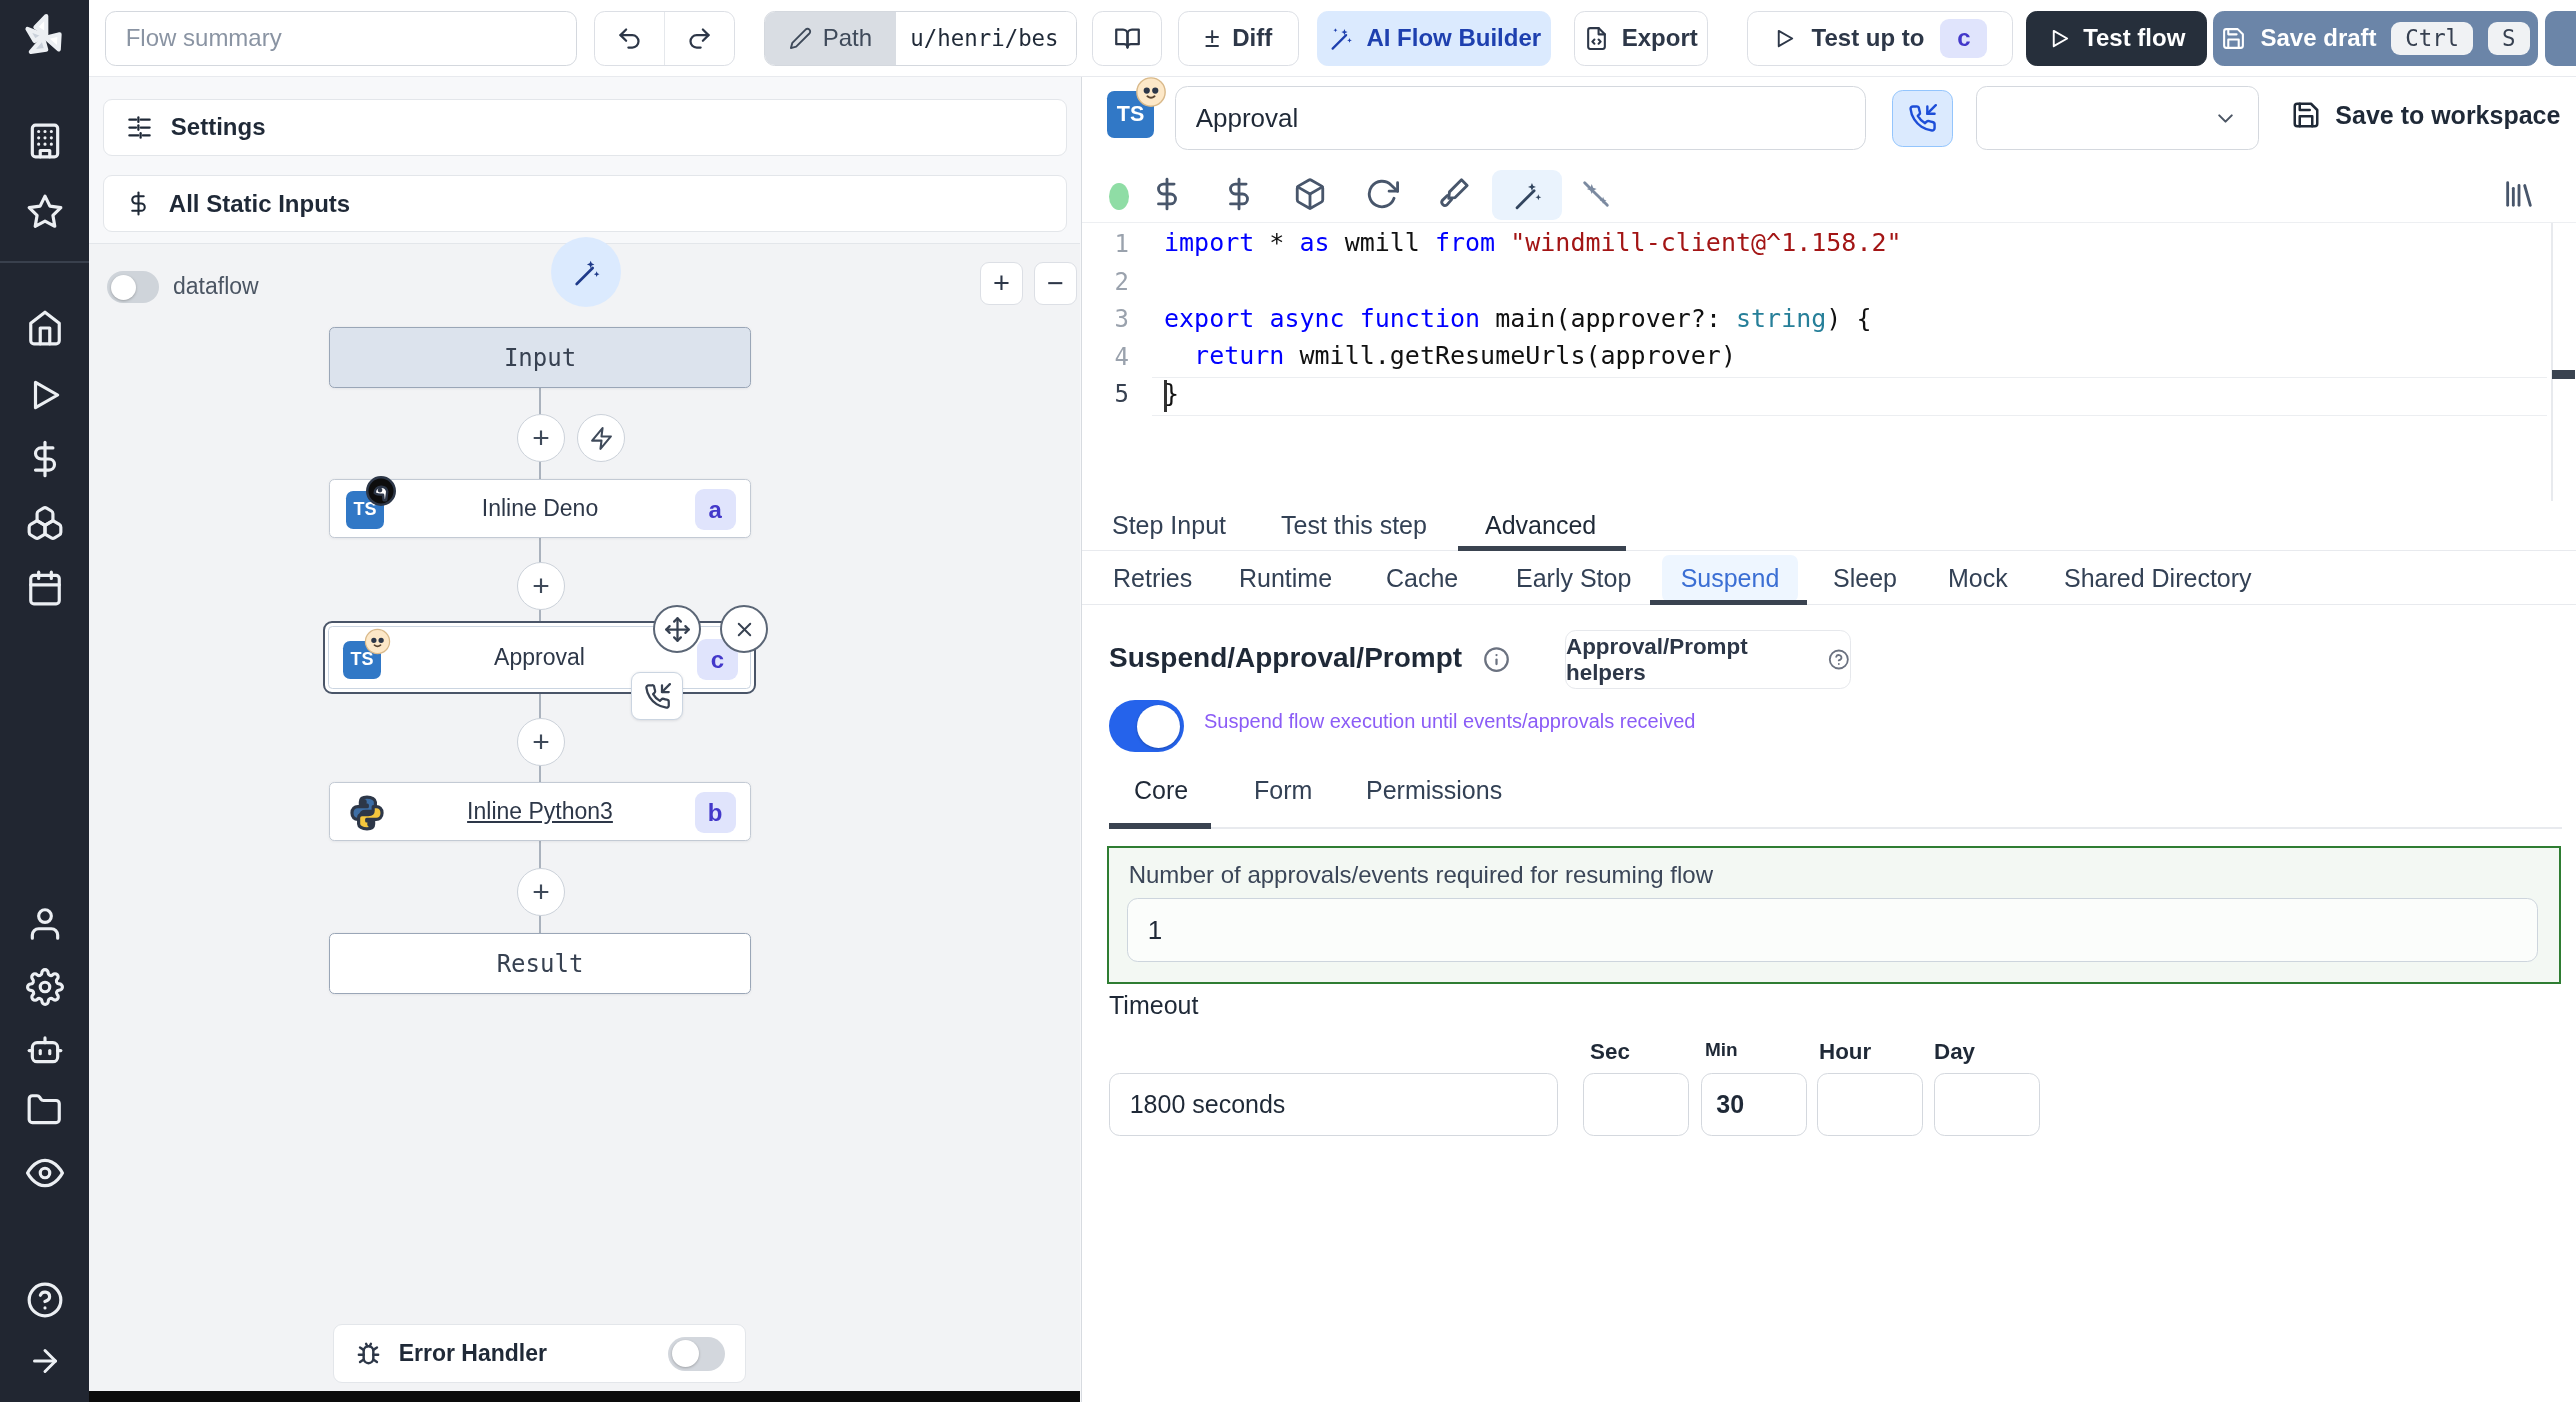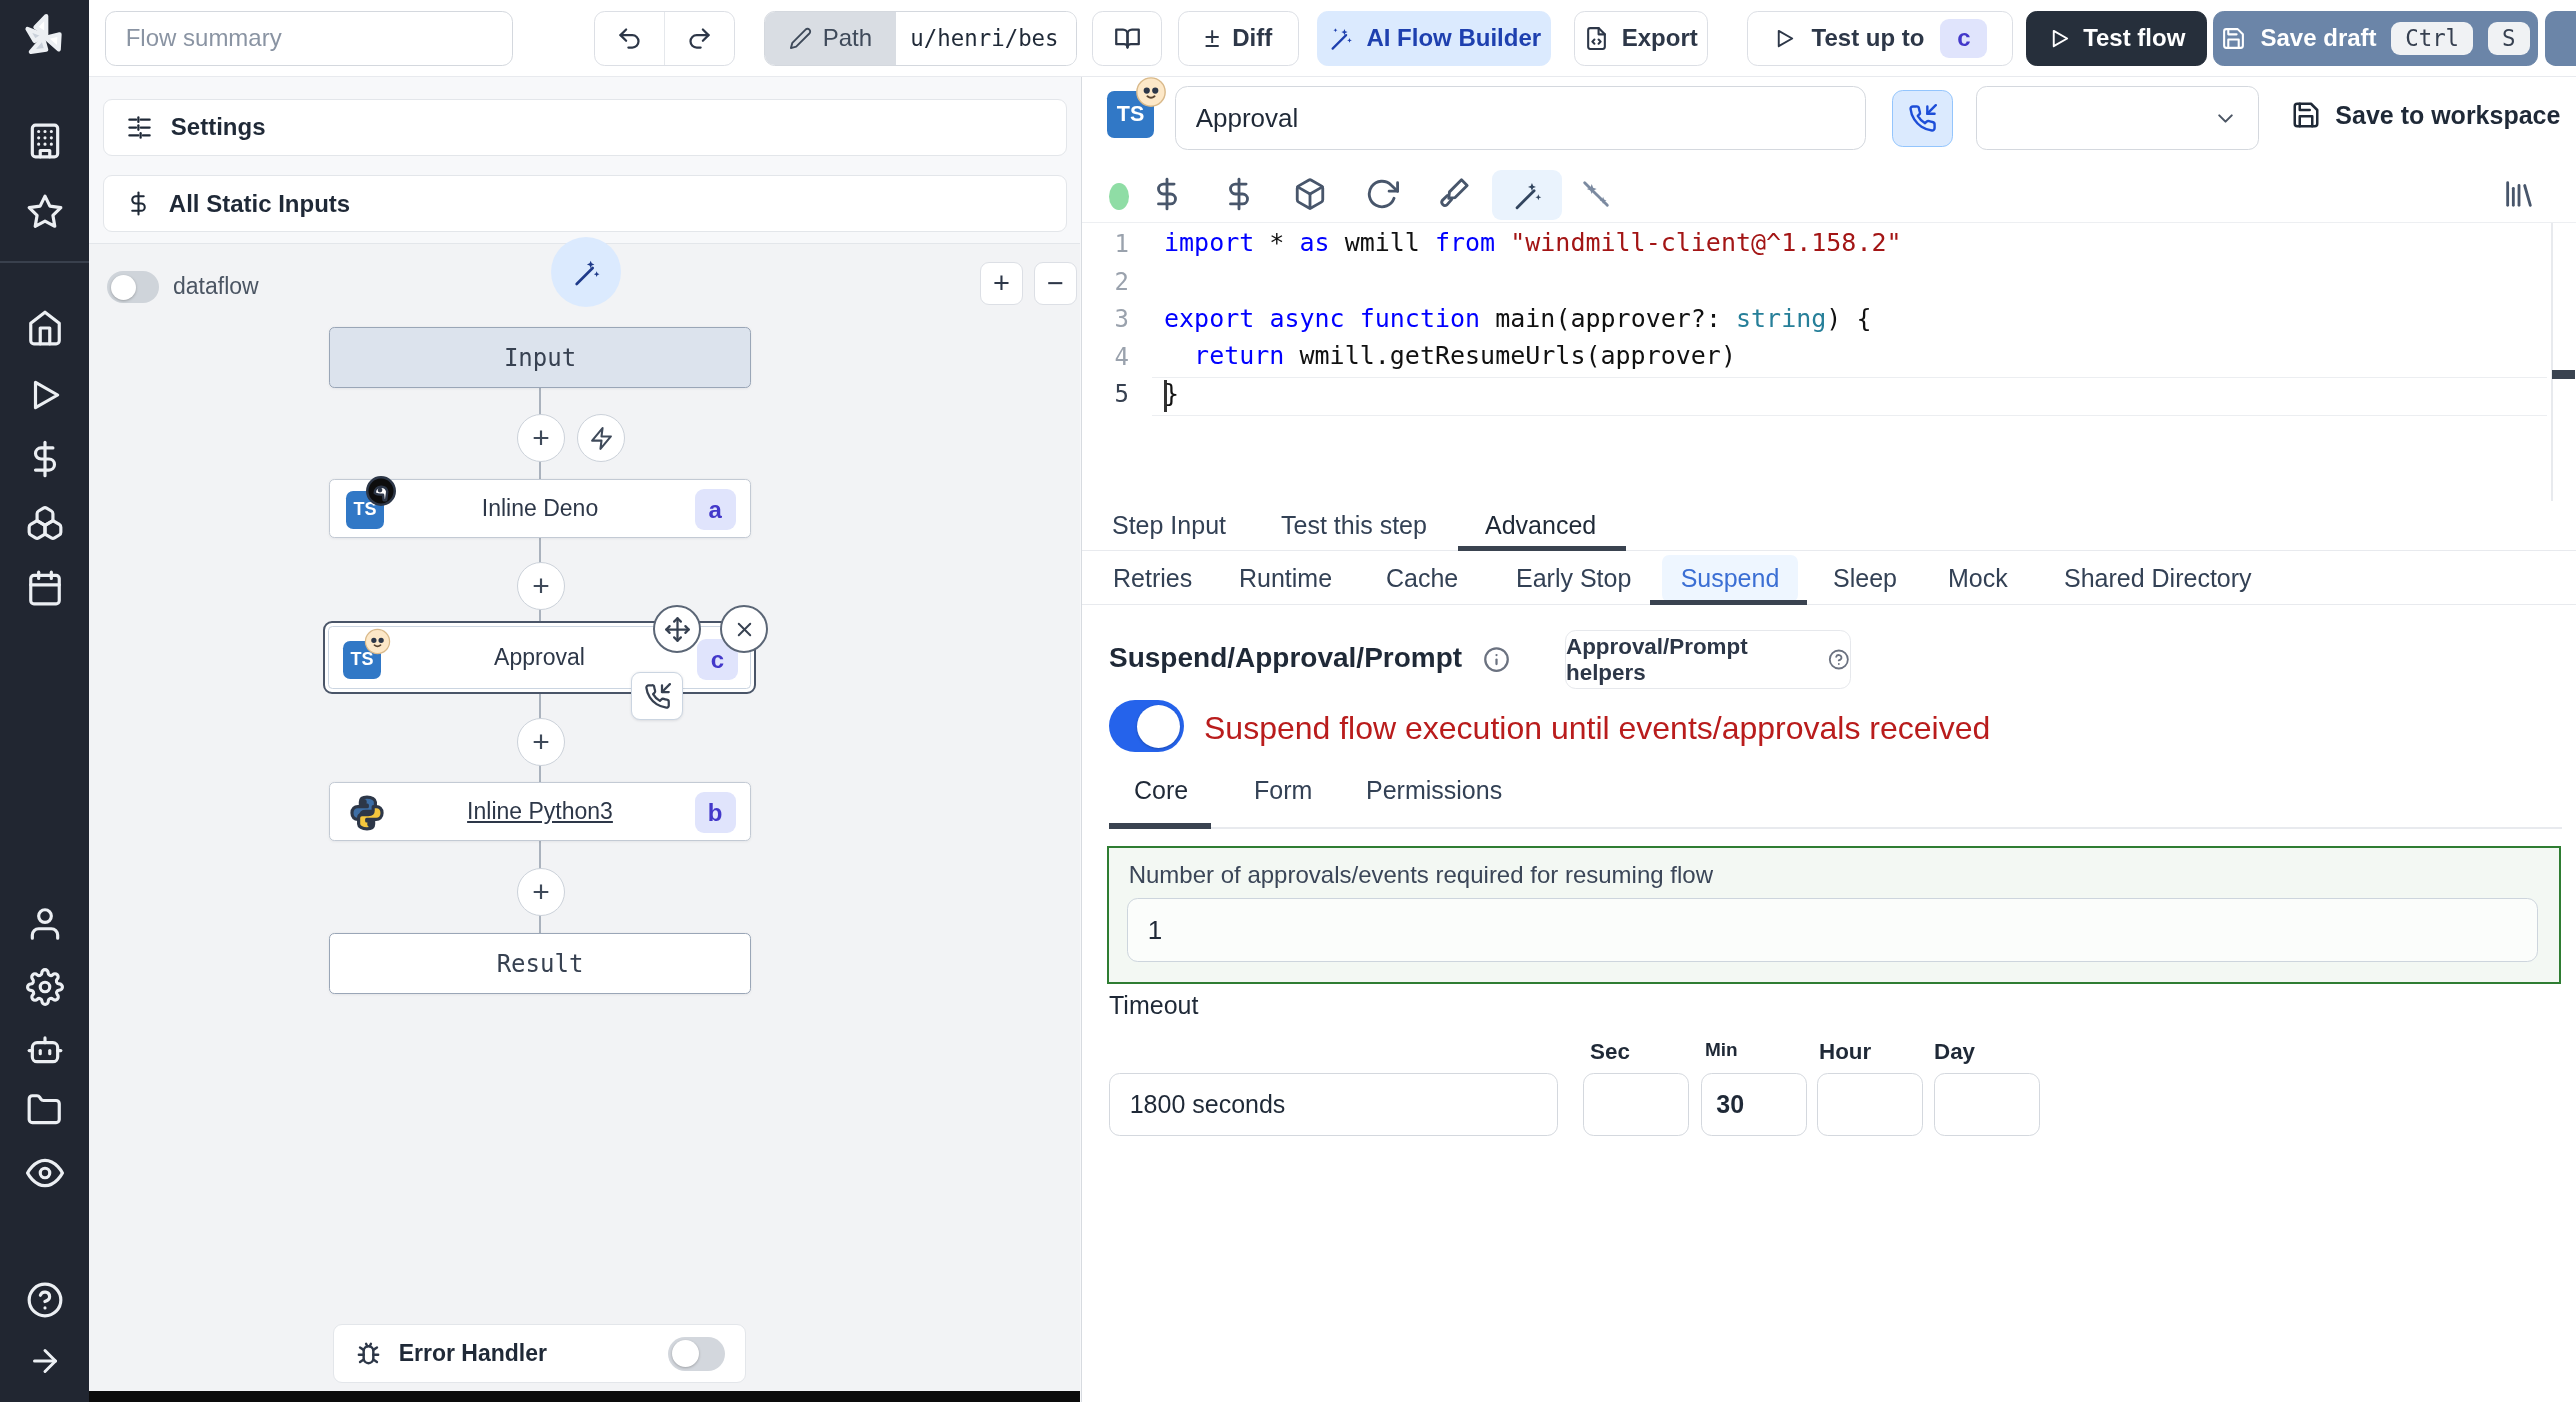--- a/index.html
+++ b/index.html
@@ -149,21 +149,21 @@
     </div>
     <div class="abs side-ic" style="top:1343px;">
       <svg width="36" height="36" viewBox="0 0 24 24" stroke-width="1.8">
           <line x1="5" y1="12" x2="19" y2="12"></line>
           <polyline points="12 5 19 12 12 19"></polyline>
         </svg>
     </div>
   </div>
 
   <div class="abs topbar">
-    <input class="abs inp" style="left: 16px; top: 10.7px; width: 408px;" placeholder="Flow summary">
+    <input class="abs inp" style="left: 16px; top: 10.7px; width: 472px;" placeholder="Flow summary">
     <div class="abs" style="left:505px;top:10.7px;width:141px;height:55px;display:flex;border:1.8px solid #dcdfe5;border-radius:10.7px;background:#fff;">
       <div style="flex:1;display:flex;align-items:center;justify-content:center;border-right:1.8px solid #e5e8ec;color:#2d3748;">
         <svg width="27" height="27" viewBox="0 0 24 24">
             <polyline points="9 14 4 9 9 4"></polyline>
             <path d="M4 9h10.5a5.5 5.5 0 0 1 5.5 5.5v0a5.5 5.5 0 0 1-5.5 5.5H11"></path>
           </svg>
       </div>
       <div style="flex:1;display:flex;align-items:center;justify-content:center;color:#2d3748;">
         <svg width="27" height="27" viewBox="0 0 24 24">
             <polyline points="15 14 20 9 15 4"></polyline>
@@ -519,21 +519,21 @@
       <svg width="23" height="23" viewBox="0 0 24 24" stroke-width="1.8" style="color:#6b7280;">
           <circle cx="12" cy="12" r="10"></circle>
           <path d="M9.09 9a3 3 0 0 1 5.83 1c0 2-3 3-3 3"></path>
           <line x1="12" y1="17" x2="12.01" y2="17"></line>
         </svg>
     </div>
 
     <div class="abs toggle" style="left:27px;top:623px;width:75px;height:52px;background:#2563eb;">
       <div class="knob" style="right:4.5px;top:4.5px;width:43px;height:43px;"></div>
     </div>
-    <div class="abs" style="left:122px;top:633px;font-size:32px;color:#b91c1c;">Suspend flow execution until events/approvals received</div>
+    <div class="abs" style="left:122px;top:633px;font-size:20px;color:#8b5cf6;">Suspend flow execution until events/approvals received</div>
 
     <div class="abs tab" style="left:52px;top:699px;color:#1f2937;">Core</div>
     <div class="abs tab" style="left:172px;top:699px;">Form</div>
     <div class="abs tab" style="left:284px;top:699px;">Permissions</div>
     <div class="abs" style="left:27px;top:750px;width:1453px;height:1.8px;background:#e8eaee;"></div>
     <div class="abs" style="left:27px;top:746px;width:102px;height:6.3px;background:#3a4350;"></div>
 
     <div class="abs" style="left:25px;top:769px;width:1454px;height:138px;border:2.7px solid #2e7d32;background:#f3f8f3;">
       <div class="abs" style="left:19.7px;top:12.5px;font-size:24px;color:#3b4658;">Number of approvals/events required for resuming flow</div>
       <input class="abs inp" style="left: 18px; top: 50px; width: 1411px; height: 64px; border-radius: 10.7px; background: rgb(251, 253, 251); border-color: rgb(205, 213, 221); font-size: 26px;" value="1">

